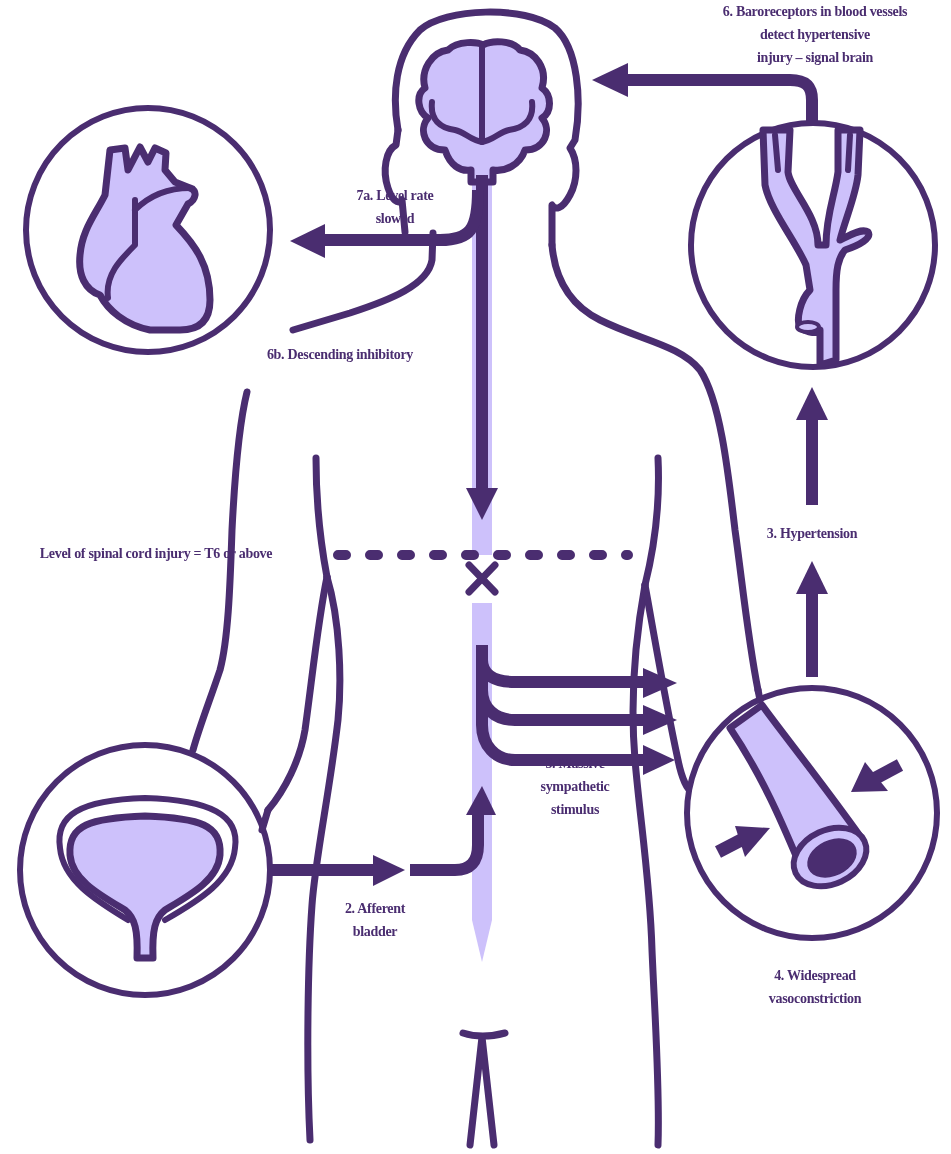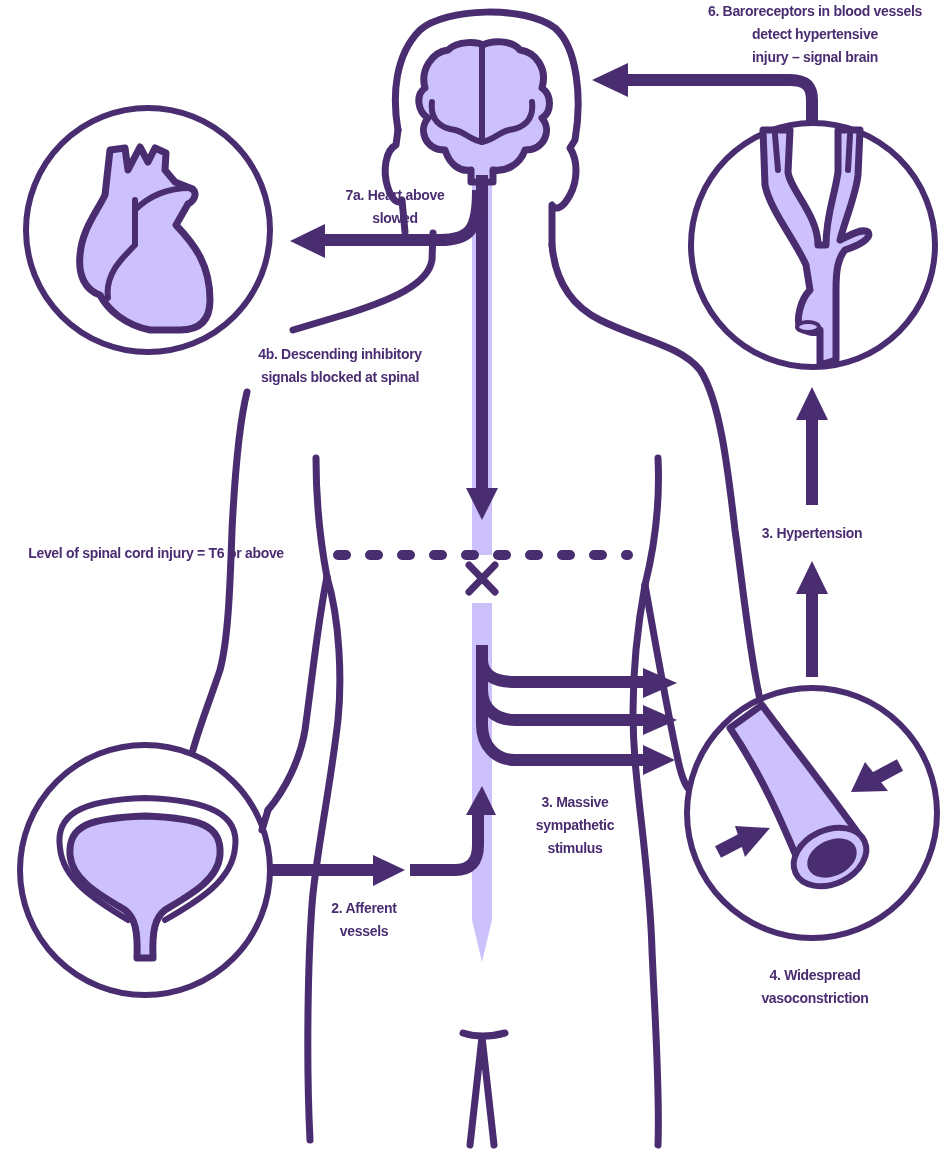--- a/index.html
+++ b/index.html
@@ -1,19 +1,19 @@
 <!DOCTYPE html>
 <html><head>
 <meta charset="utf-8">
 <style>
   html, body { margin: 0; padding: 0; background: #ffffff; }
   body { width: 951px; height: 1154px; position: relative; overflow: hidden;
          font-family: "DejaVu Sans", sans-serif; }
   svg#diagram { position: absolute; left: 0; top: 0; }
-  .lbl { position: absolute; color: #4a2d70; font-family: Liberation Sans, sans-serif;
+  .lbl { position: absolute; color: #4a2d70; font-family: Liberation Serif, serif;
          font-weight: bold; font-size: 14px; line-height: 23px; text-align: center;
          letter-spacing: -0.3px; white-space: nowrap; }
   .outline { fill: none; stroke: #4a2d70; stroke-width: 7; stroke-linecap: round; stroke-linejoin: round; }
   .thin { fill: none; stroke: #4a2d70; stroke-width: 6; stroke-linecap: round; stroke-linejoin: round; }
   .organ { fill: #cdc1fb; stroke: #4a2d70; stroke-width: 7; stroke-linejoin: round; }
   .arrowpath { fill: none; stroke: #4a2d70; stroke-width: 12; stroke-linejoin: round; }
   .ahead { fill: #4a2d70; }
   .circ { fill: #ffffff; stroke: #4a2d70; stroke-width: 6; }
 </style>
 </head>
@@ -147,46 +147,45 @@
   <path class="outline" d="M268 810 L262 830"></path>
 </svg>
 
 <div class="lbl" style="left:690px; top:0px; width:250px;">
   <div>6. Baroreceptors in blood vessels</div>
   <div>detect hypertensive</div>
   <div>injury – signal brain</div>
 </div>
 
 <div class="lbl" style="left:325px; top:184px; width:140px;">
-  <div>7a. Heart above</div>
+  <div>7a. Level rate</div>
   <div>slowed</div>
 </div>
 
 <div class="lbl" style="left:220px; top:343px; width:240px;">
-  <div>4b. Descending inhibitory</div>
-  <div>signals blocked at spinal</div>
+  <div>6b. Descending inhibitory</div>
 </div>
 
 <div class="lbl" style="left:6px; top:542px; width:300px; text-align:center;">
   <div>Level of spinal cord injury = T6 or above</div>
 </div>
 
 <div class="lbl" style="left:742px; top:522px; width:140px;">
   <div>3. Hypertension</div>
 </div>
 
-<div class="lbl" style="left:515px; top:791px; width:120px;">
+<div class="lbl" style="left:515px; top:752px; width:120px;">
   <div>3. Massive</div>
   <div>sympathetic</div>
   <div>stimulus</div>
 </div>
 
-<div class="lbl" style="left:314px; top:897px; width:100px;text-align:center;">
+<div class="lbl" style="left:325px; top:897px; width:100px;text-align:center;">
   <div>2. Afferent</div>
-  <div>vessels</div>
+  <div>bladder</div>
 </div>
 
 <div class="lbl" style="left:740px; top:964px; width:150px;">
   <div>4. Widespread</div>
   <div>vasoconstriction</div>
 </div>
 
 <div class="lbl" style="left:40px; top:1011px; width:220px;">
 </div>
 

